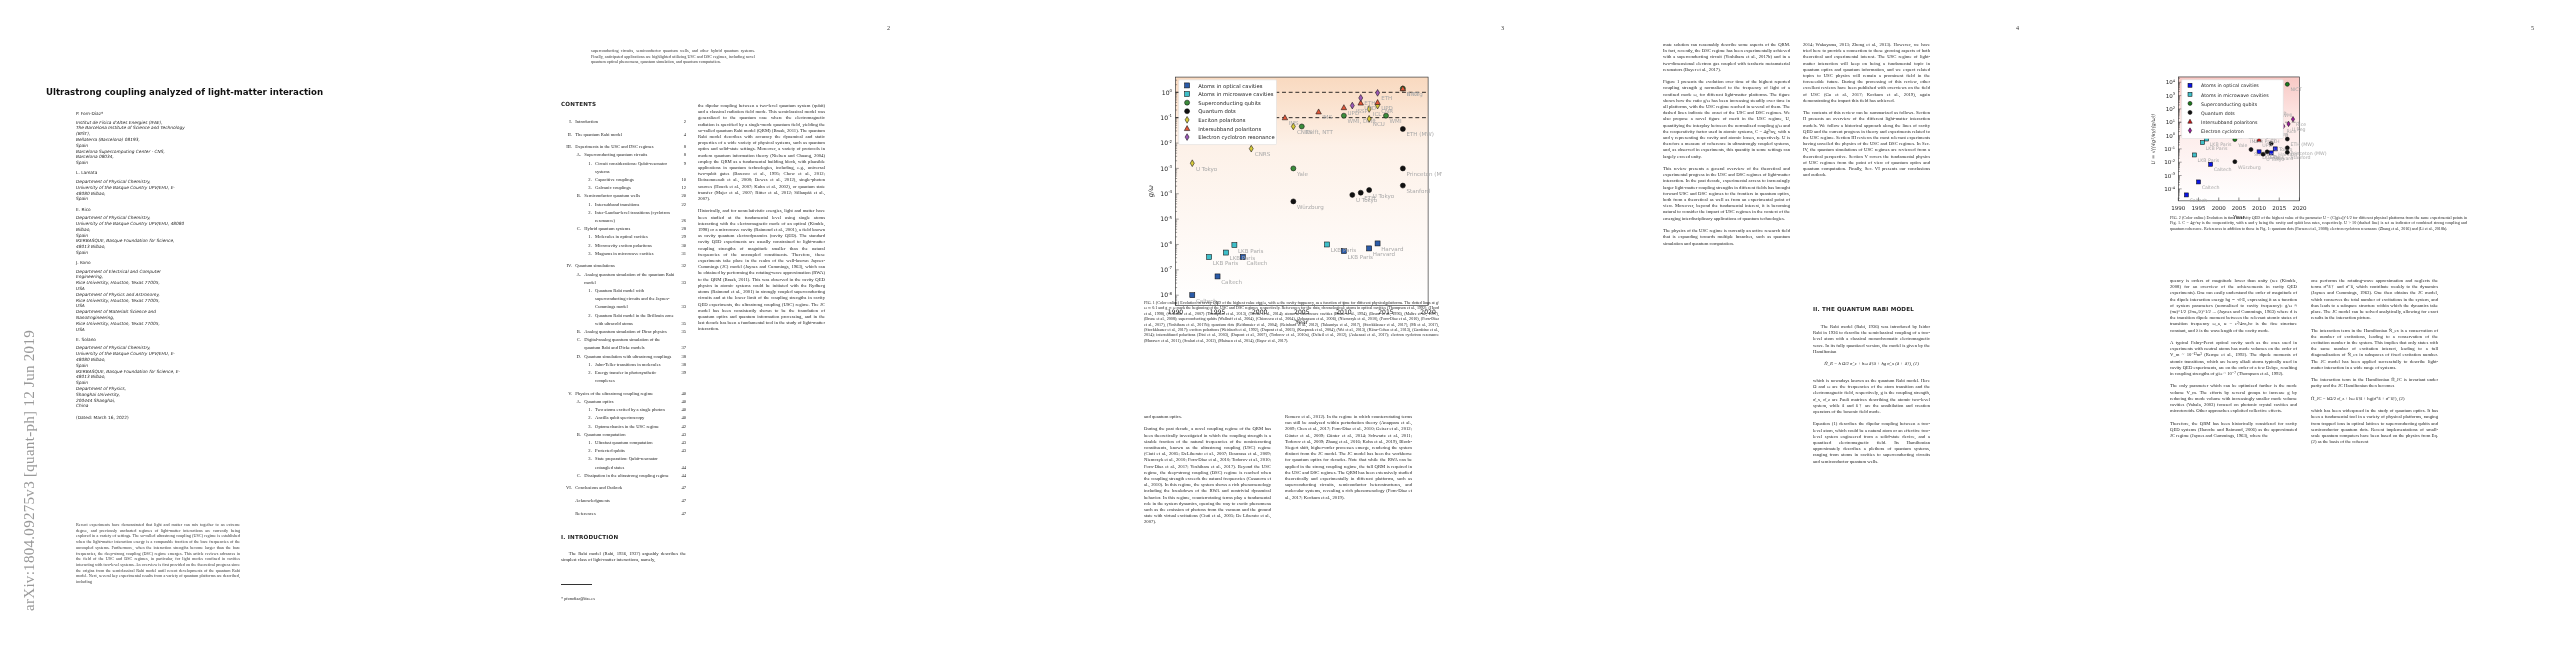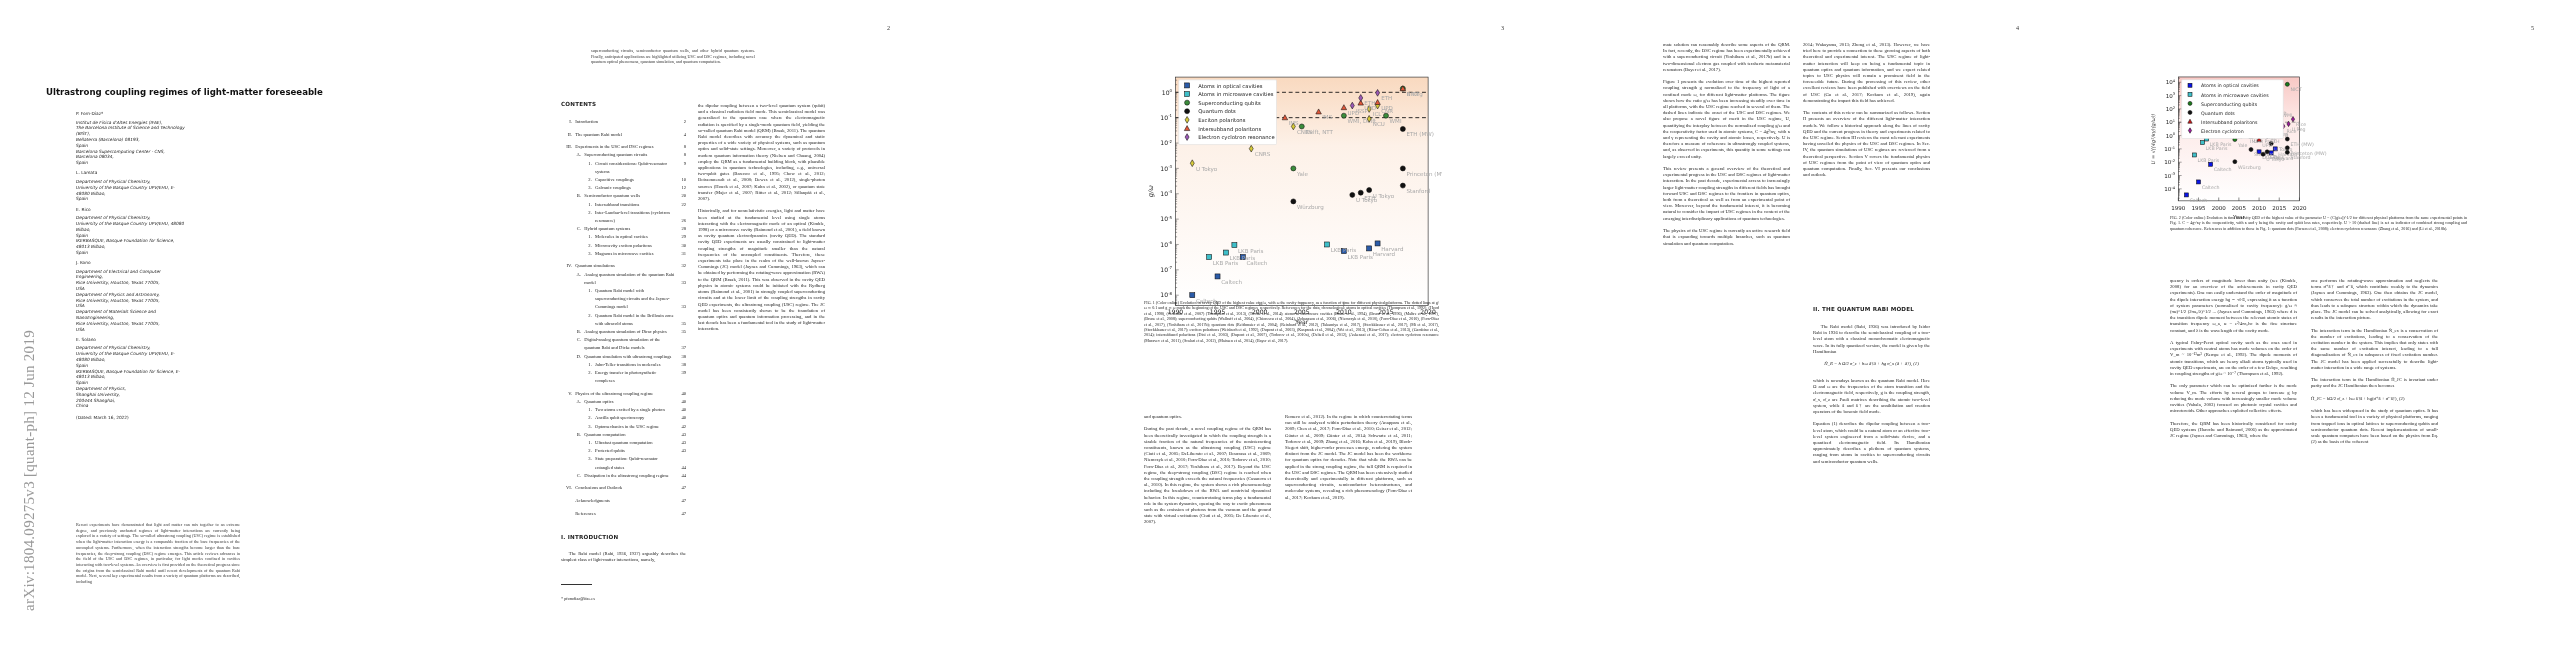--- a/index.html
+++ b/index.html
@@ -25,21 +25,21 @@
   .caption{position:absolute;font-size:4.1px;line-height:5.4px;text-align:justify;color:#222;}
   .footrule{position:absolute;width:31px;border-top:0.6px solid #333;}
   .footnote{position:absolute;font-size:4.2px;}
   svg text{font-family:"DejaVu Sans","Liberation Sans",sans-serif;}
 </style>
 </head>
 <body>
 
 <div class="page" style="left:0;width:367px;">
   <div class="arxiv">arXiv:1804.09275v3  [quant-ph]  12 Jun 2019</div>
-  <div class="title">Ultrastrong coupling regimes of light-matter foreseeable</div>
+  <div class="title">Ultrastrong coupling analyzed of light-matter interaction</div>
   <div class="authors" id="author-list">
       <div class="author-name">P. Forn-Díaz*</div>
       <div class="affil">
         <div>Institut de Física d'Altes Energies (IFAE),</div>
         <div>The Barcelona Institute of Science and Technology (BIST),</div>
         <div>Bellaterra (Barcelona) 08193,</div>
         <div>Spain</div>
         <div>Barcelona Supercomputing Center - CNS,</div>
         <div>Barcelona 08034,</div>
         <div>Spain</div>

